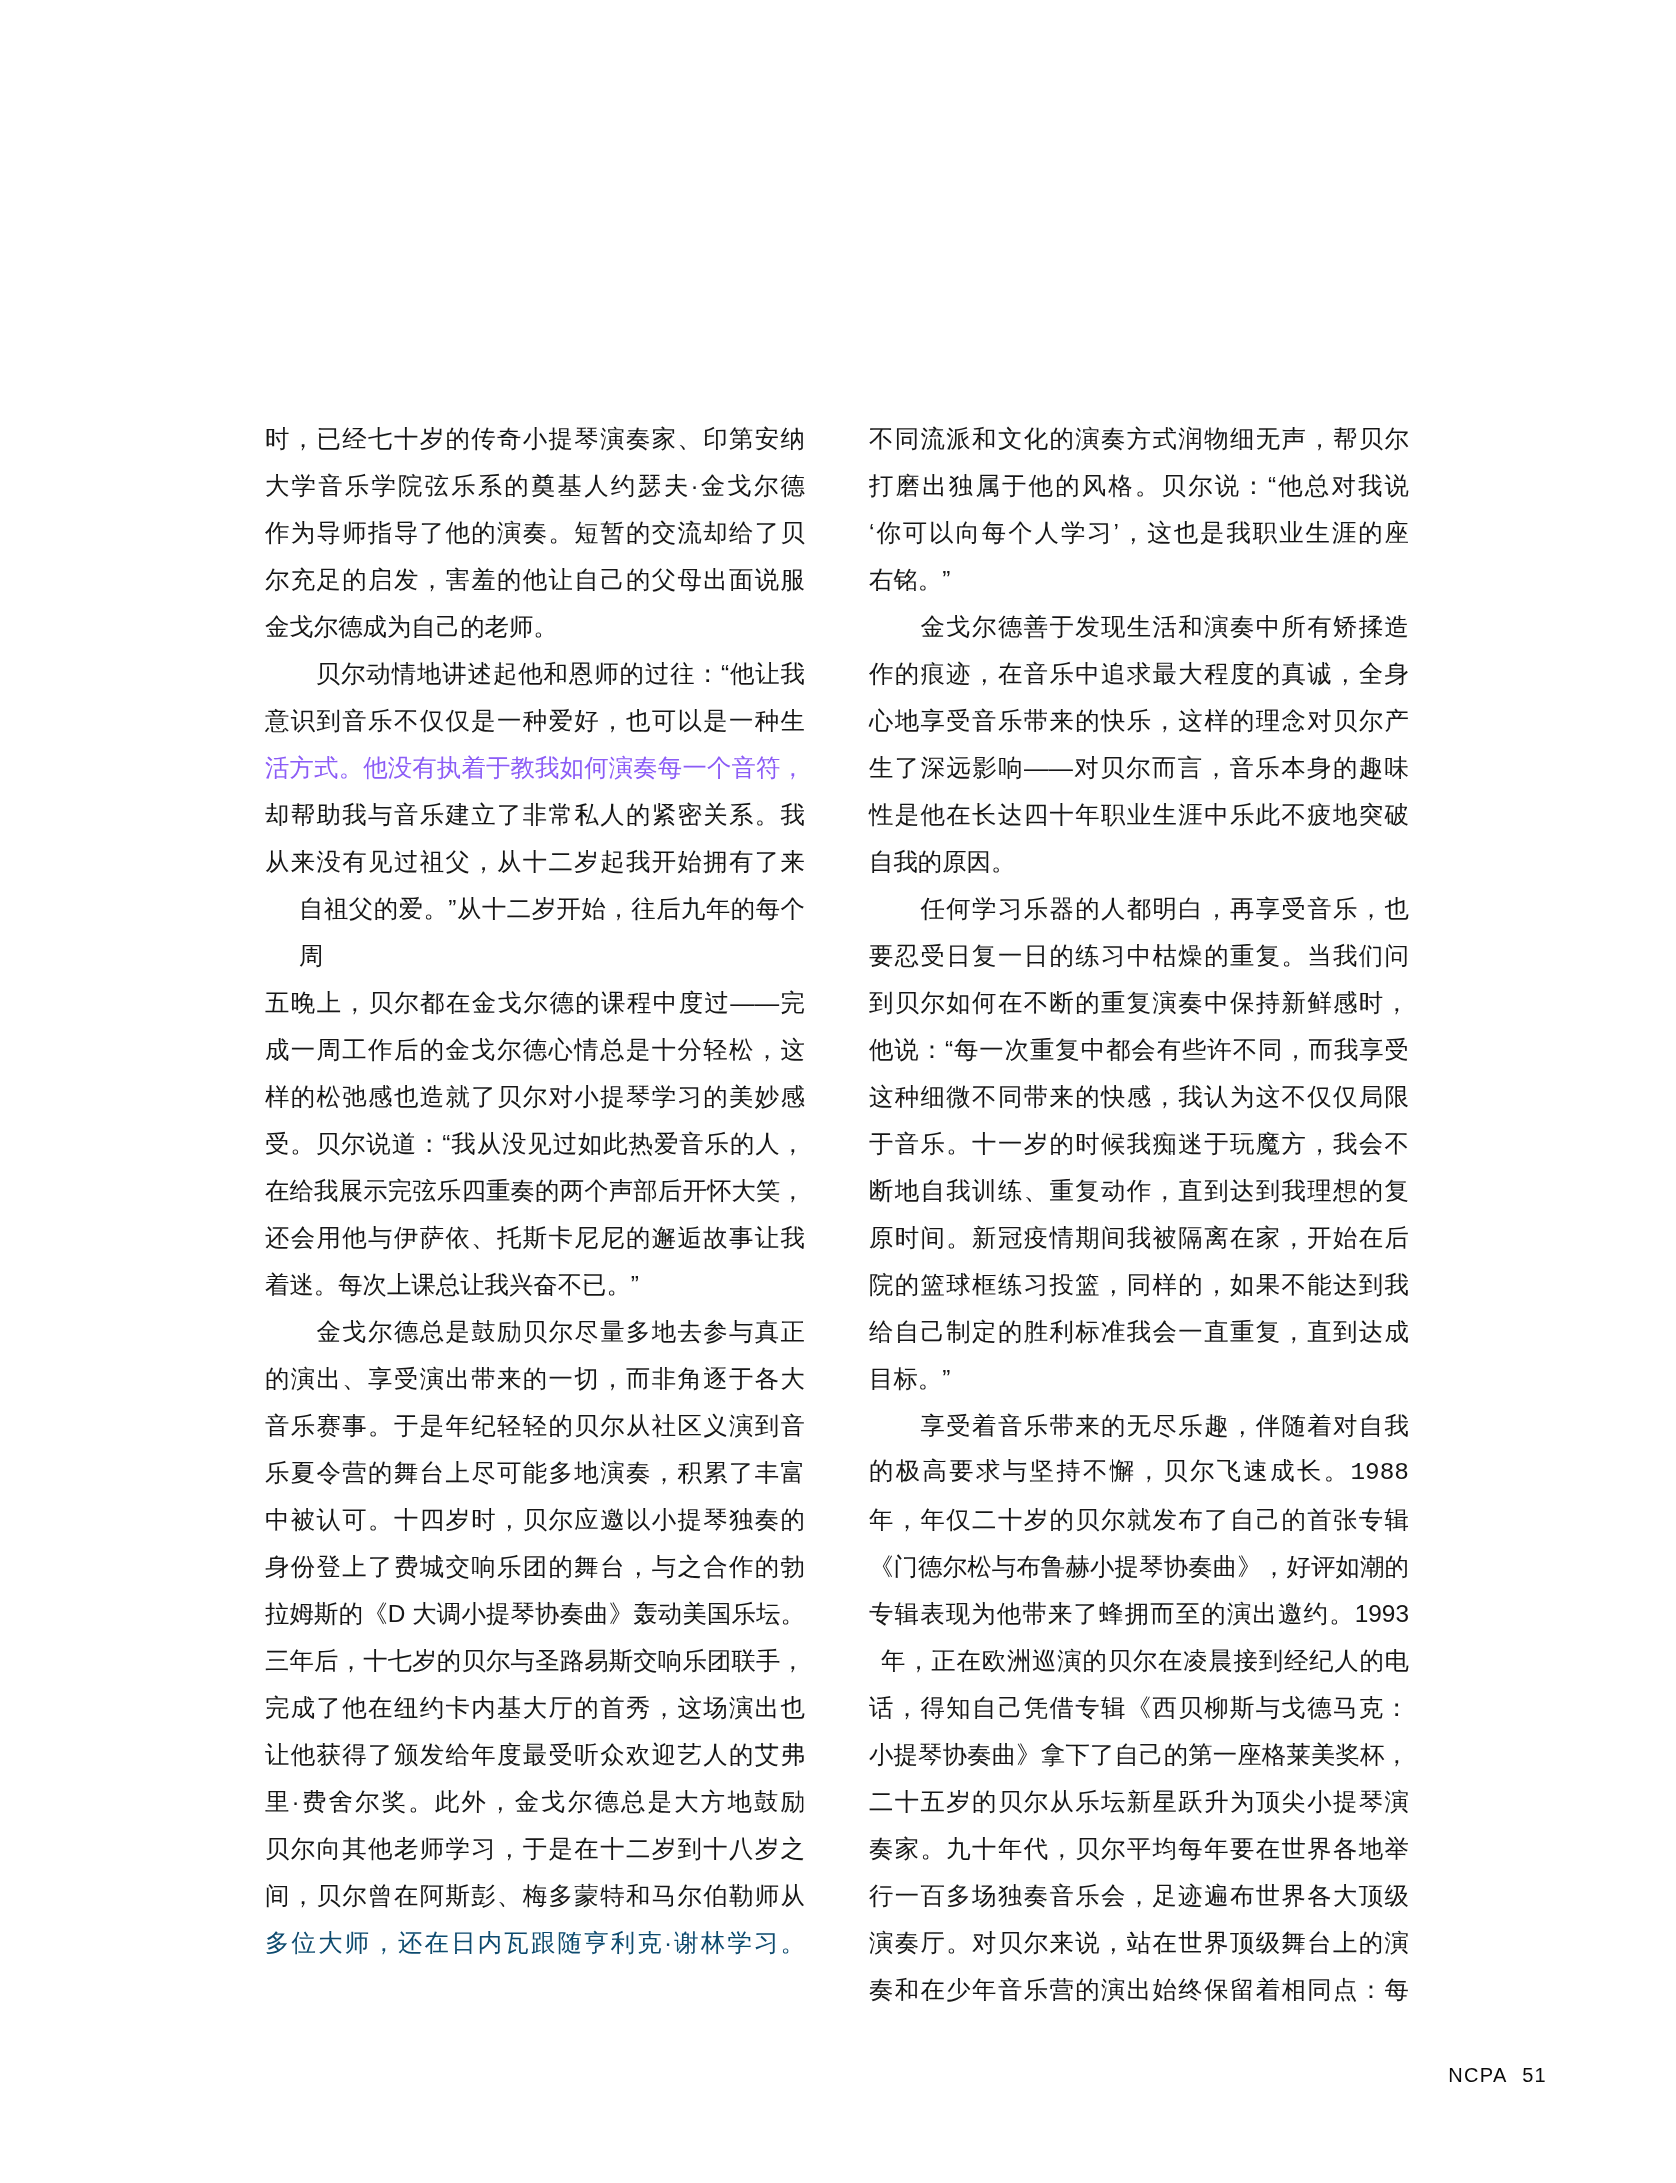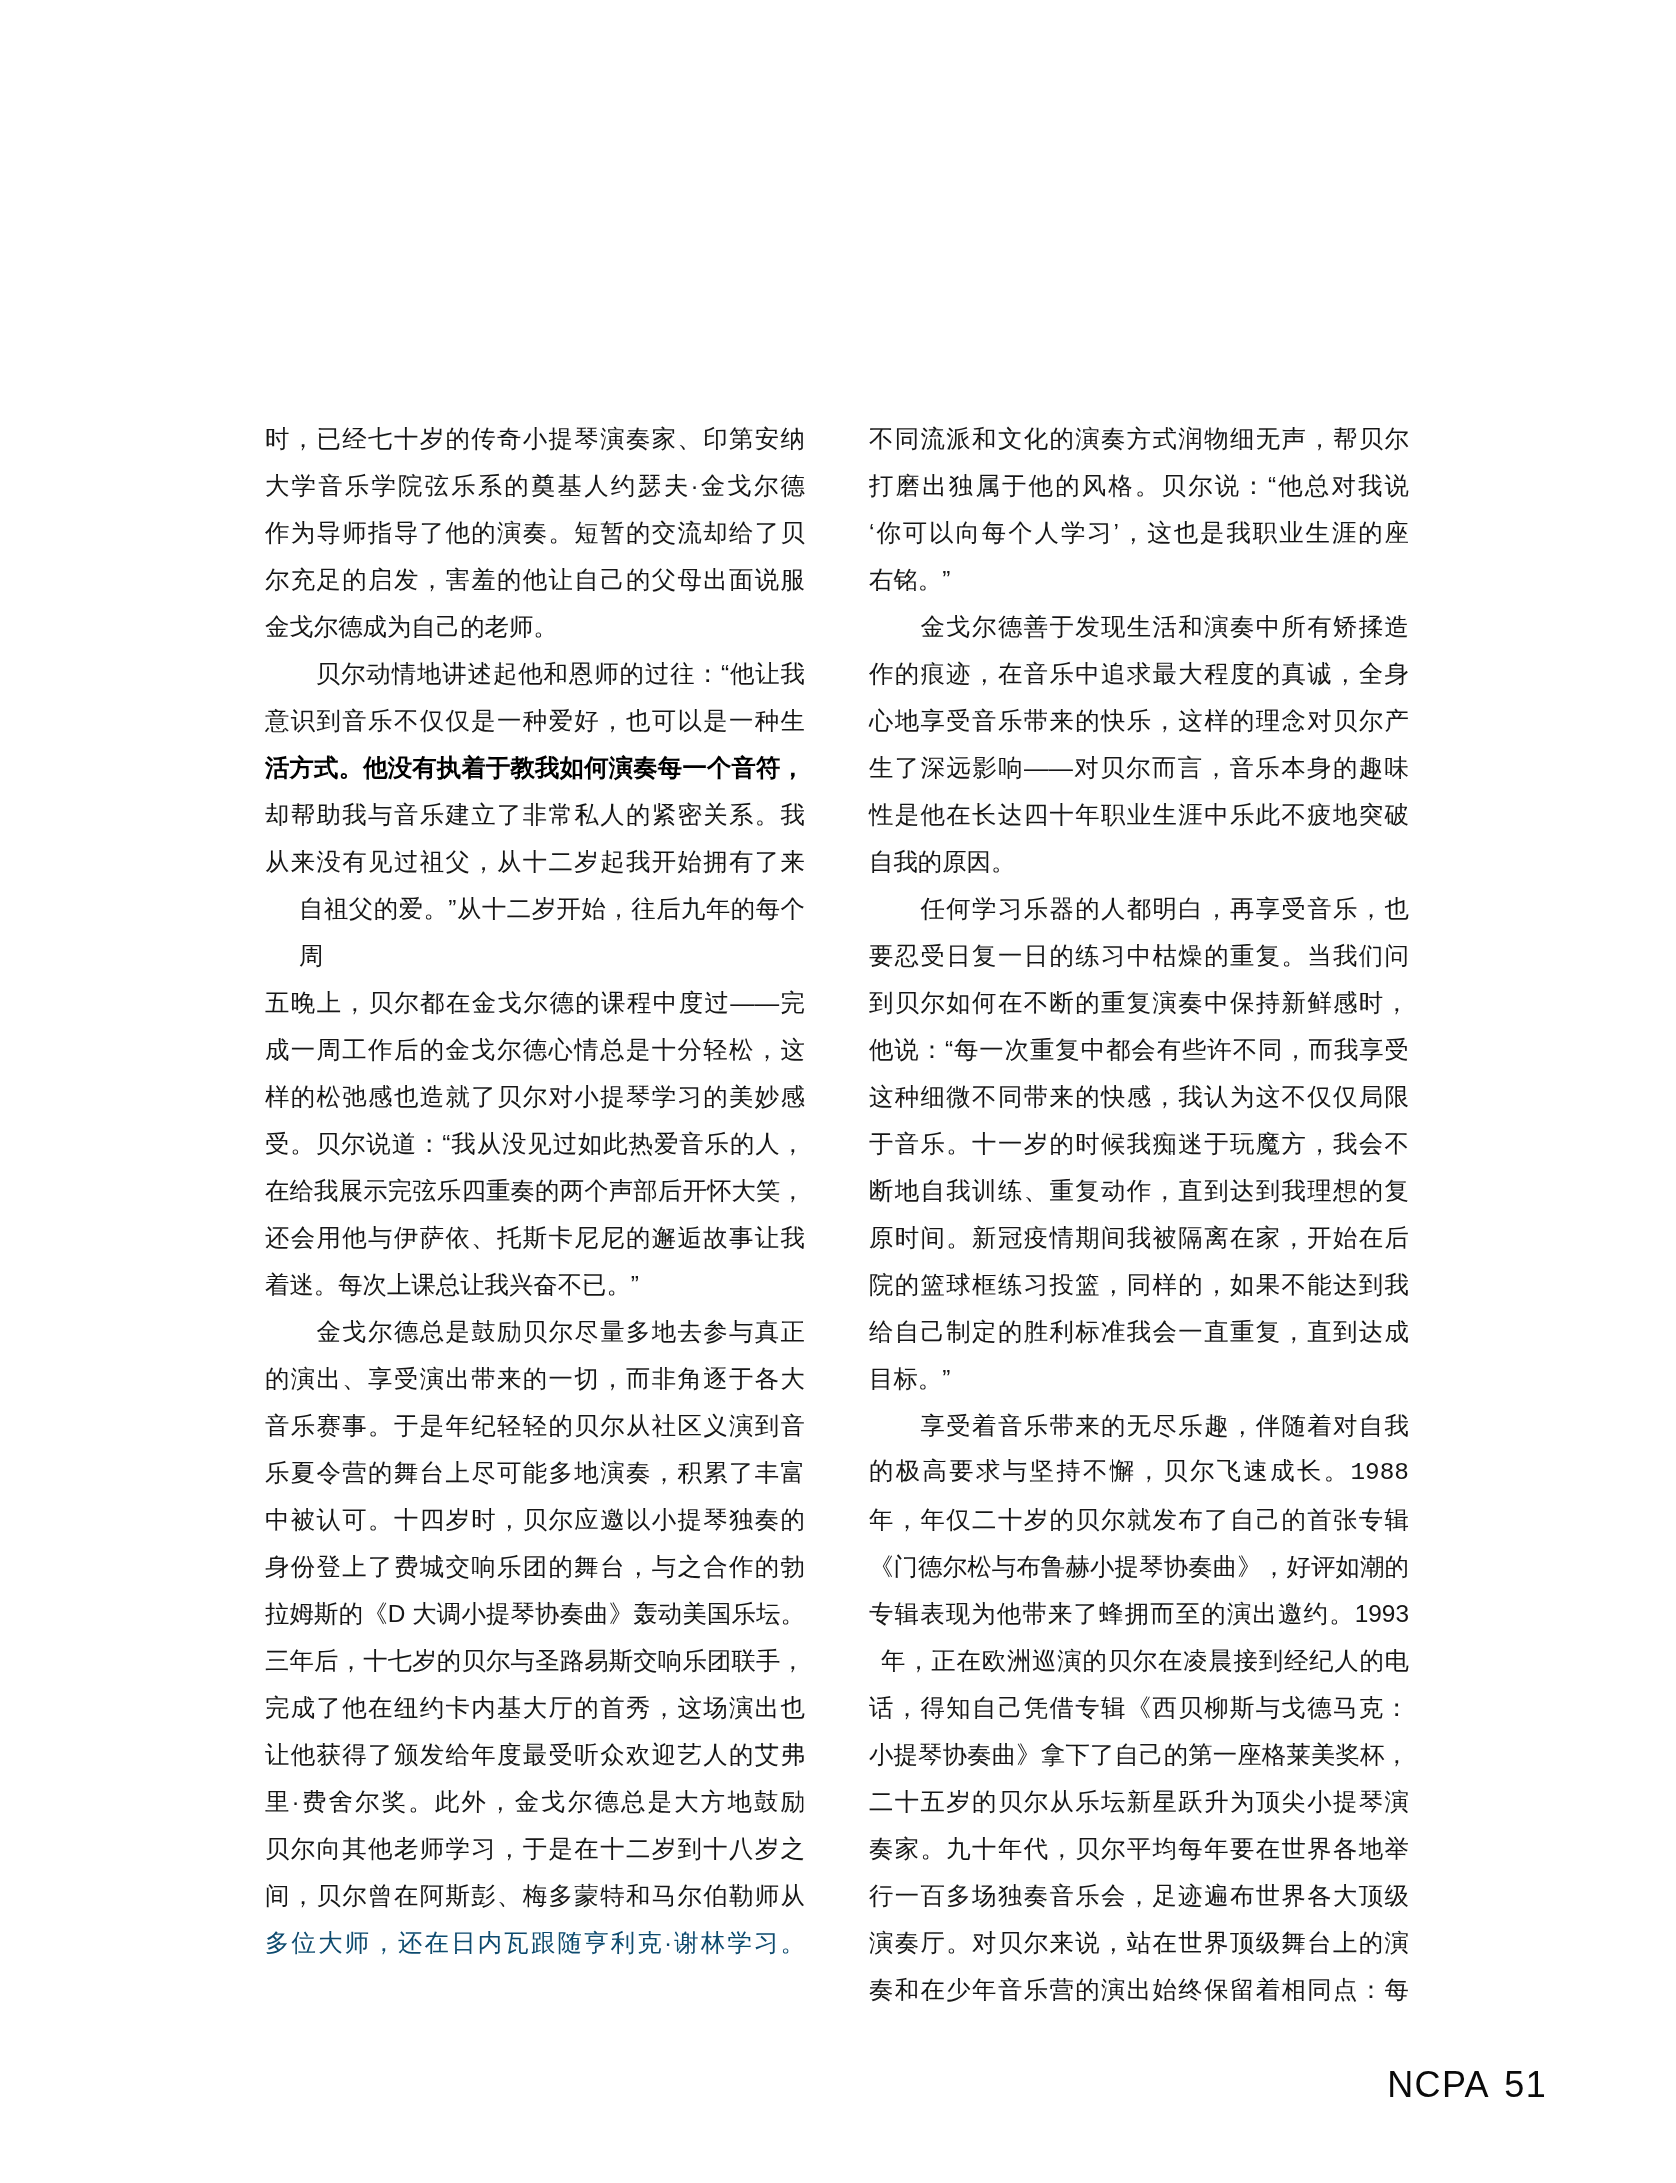--- a/index.html
+++ b/index.html
@@ -36,40 +36,40 @@
   .line.end {
     text-align: left;
     text-align-last: left;
   }
   .page-footer {
     position: absolute;
     top: 2064px;
     right: 129px;
     display: flex;
     gap: 14.5px;
-    font-size: 36px;
+    font-size: 20px;
     letter-spacing: 1.3px;
     font-weight: 400;
     color: #0a0a0a;
   }
 </style>
 </head>
 <body style="background-color: rgb(255, 255, 255);">
 
 <div class="page">
   <main class="article">
     <section class="col" id="col-left">
         <div class="line" style="color: rgb(22, 22, 22);">时，已经七十岁的传奇小提琴演奏家、印第安纳</div>
         <div class="line" style="color: rgb(22, 22, 22);">大学音乐学院弦乐系的奠基人约瑟夫·金戈尔德</div>
         <div class="line" style="color: rgb(22, 22, 22);">作为导师指导了他的演奏。短暂的交流却给了贝</div>
         <div class="line" style="color: rgb(22, 22, 22);">尔充足的启发，害羞的他让自己的父母出面说服</div>
         <div class="line end" style="color: rgb(22, 22, 22);">金戈尔德成为自己的老师。</div>
         <div class="line" style="color: rgb(22, 22, 22);">　　贝尔动情地讲述起他和恩师的过往：“他让我</div>
         <div class="line" style="color: rgb(22, 22, 22);">意识到音乐不仅仅是一种爱好，也可以是一种生</div>
-        <div class="line" style="color: #000000; font-weight: bold;">活方式。他没有执着于教我如何演奏每一个音符，</div>
+        <div class="line" style="color: #8b5cf6;">活方式。他没有执着于教我如何演奏每一个音符，</div>
         <div class="line" style="color: rgb(22, 22, 22);">却帮助我与音乐建立了非常私人的紧密关系。我</div>
         <div class="line" style="color: rgb(22, 22, 22);">从来没有见过祖父，从十二岁起我开始拥有了来</div>
         <div class="line" style="color: rgb(22, 22, 22); margin-left: 34px;">自祖父的爱。”从十二岁开始，往后九年的每个周</div>
         <div class="line" style="color: rgb(22, 22, 22);">五晚上，贝尔都在金戈尔德的课程中度过——完</div>
         <div class="line" style="color: rgb(22, 22, 22);">成一周工作后的金戈尔德心情总是十分轻松，这</div>
         <div class="line" style="color: rgb(22, 22, 22);">样的松弛感也造就了贝尔对小提琴学习的美妙感</div>
         <div class="line" style="color: rgb(22, 22, 22);">受。贝尔说道：“我从没见过如此热爱音乐的人，</div>
         <div class="line" style="color: rgb(22, 22, 22);">在给我展示完弦乐四重奏的两个声部后开怀大笑，</div>
         <div class="line" style="color: rgb(22, 22, 22);">还会用他与伊萨依、托斯卡尼尼的邂逅故事让我</div>
         <div class="line end" style="color: rgb(22, 22, 22);">着迷。每次上课总让我兴奋不已。”</div>

